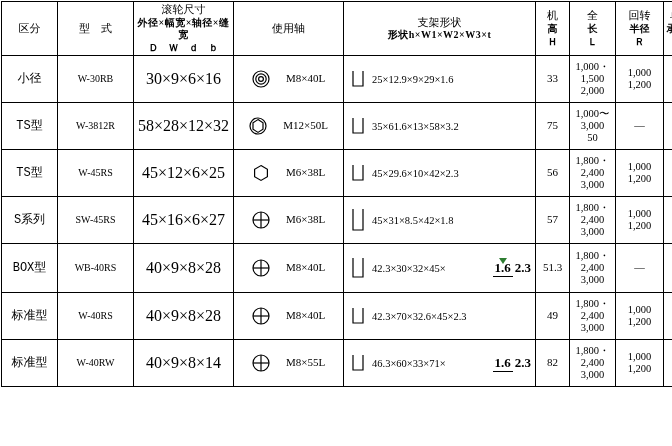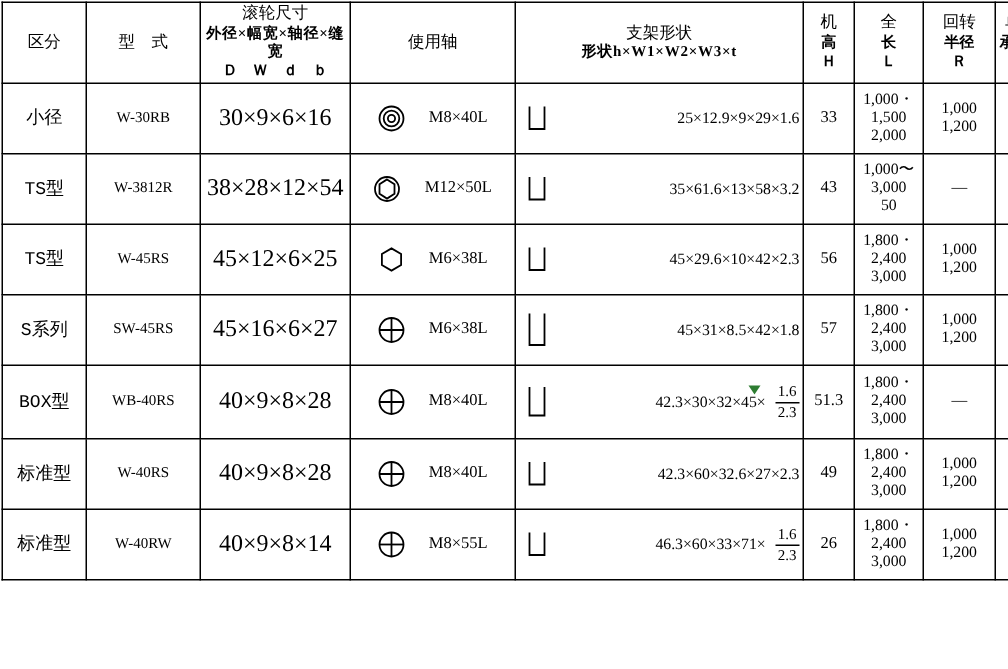--- a/index.html
+++ b/index.html
@@ -98,28 +98,29 @@
     align-items: center;
     justify-content: flex-start;
     gap: 6px;
     padding-left: 4px;
     position: relative;
   }
   .br-txt {
     font-size: 10.5px;
     white-space: nowrap;
     flex: 1;
-    text-align: right;
+    text-align: left;
   }
   .br-side {
     display: flex;
-    flex-direction: column;
+    flex-direction: row;
     justify-content: center;
-    font-size: 10px;
+    font-size: 13px;
     line-height: 1.1;
+    font-weight: bold;
   }
   .br-side span { display: block; padding: 1px 2px; }
   .br-side .top { border-bottom: 1px solid #000; }
   .tick {
     position: absolute;
     right: 26px;
     top: 2px;
     width: 0; height: 0;
     border-left: 4px solid transparent;
     border-right: 4px solid transparent;
@@ -210,39 +211,39 @@
             </div>
           </td>
           <td><span>33</span></td>
           <td><span class="multi"><span>1,000・</span><span>1,500</span><span>2,000</span></span></td>
           <td><span class="multi"><span>1,000</span><span>1,200</span></span></td>
           <td></td>
         </tr>
         <tr class="row-h">
           <td><span class="cell-kubun">TS型</span></td>
           <td><span class="cell-type">W-3812R</span></td>
-          <td><span class="dims">38×28×12×54</span></td>
+          <td><span class="dims">58×28×12×32</span></td>
           <td>
             <div class="shaft-wrap">
               <span class="ico"><svg width="18" height="18" viewBox="0 0 18 18">
                   <circle cx="9" cy="9" r="8" stroke="#000" fill="none" stroke-width="1.2"></circle>
                   <polygon points="9,2.6 14,5.8 14,12.2 9,15.4 4,12.2 4,5.8" stroke="#000" fill="none" stroke-width="1.2"></polygon>
                 </svg></span>
               <span class="shaft-txt">M12×50L</span>
             </div>
           </td>
           <td>
             <div class="br-wrap">
               <span class="ico"><svg width="16" height="20" viewBox="0 0 16 20">
                   <polyline points="3,2 3,17 13,17 13,2" stroke="#000" fill="none" stroke-width="1.2"></polyline>
                 </svg></span>
               <span class="br-txt">35×61.6×13×58×3.2</span>
             </div>
           </td>
-          <td><span>43</span></td>
+          <td><span>75</span></td>
           <td><span class="multi"><span>1,000〜</span><span>3,000</span><span>50</span></span></td>
           <td><span class="multi"><span>—</span></span></td>
           <td></td>
         </tr>
         <tr class="row-h">
           <td><span class="cell-kubun">TS型</span></td>
           <td><span class="cell-type">W-45RS</span></td>
           <td><span class="dims">45×12×6×25</span></td>
           <td>
             <div class="shaft-wrap">
@@ -337,21 +338,21 @@
                   <line x1="1" y1="9" x2="17" y2="9" stroke="#000" fill="none" stroke-width="1.2"></line>
                 </svg></span>
               <span class="shaft-txt">M8×40L</span>
             </div>
           </td>
           <td>
             <div class="br-wrap">
               <span class="ico"><svg width="16" height="20" viewBox="0 0 16 20">
                   <polyline points="3,2 3,17 13,17 13,2" stroke="#000" fill="none" stroke-width="1.2"></polyline>
                 </svg></span>
-              <span class="br-txt">42.3×60×32.6×27×2.3</span>
+              <span class="br-txt">42.3×70×32.6×45×2.3</span>
             </div>
           </td>
           <td><span>49</span></td>
           <td><span class="multi"><span>1,800・</span><span>2,400</span><span>3,000</span></span></td>
           <td><span class="multi"><span>1,000</span><span>1,200</span></span></td>
           <td></td>
         </tr>
         <tr class="row-h">
           <td><span class="cell-kubun">标准型</span></td>
           <td><span class="cell-type">W-40RW</span></td>
@@ -371,20 +372,20 @@
               <span class="ico"><svg width="16" height="20" viewBox="0 0 16 20">
                   <polyline points="3,2 3,17 13,17 13,2" stroke="#000" fill="none" stroke-width="1.2"></polyline>
                 </svg></span>
               <span class="br-txt">46.3×60×33×71×</span>
               <span class="br-side">
                 <span class="top">1.6</span>
                 <span>2.3</span>
               </span>
             </div>
           </td>
-          <td><span>26</span></td>
+          <td><span>82</span></td>
           <td><span class="multi"><span>1,800・</span><span>2,400</span><span>3,000</span></span></td>
           <td><span class="multi"><span>1,000</span><span>1,200</span></span></td>
           <td></td>
         </tr>
       </tbody>
   </table>
 </div>
 
 </body></html>

